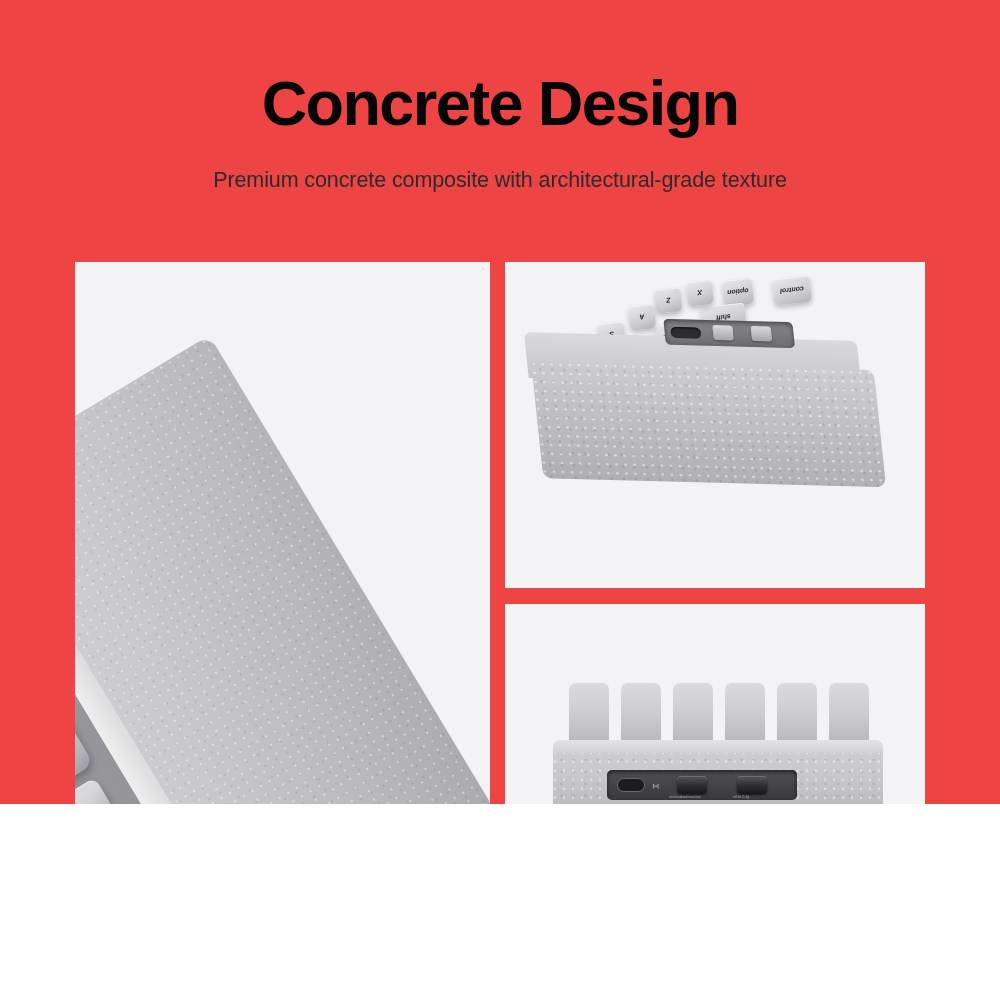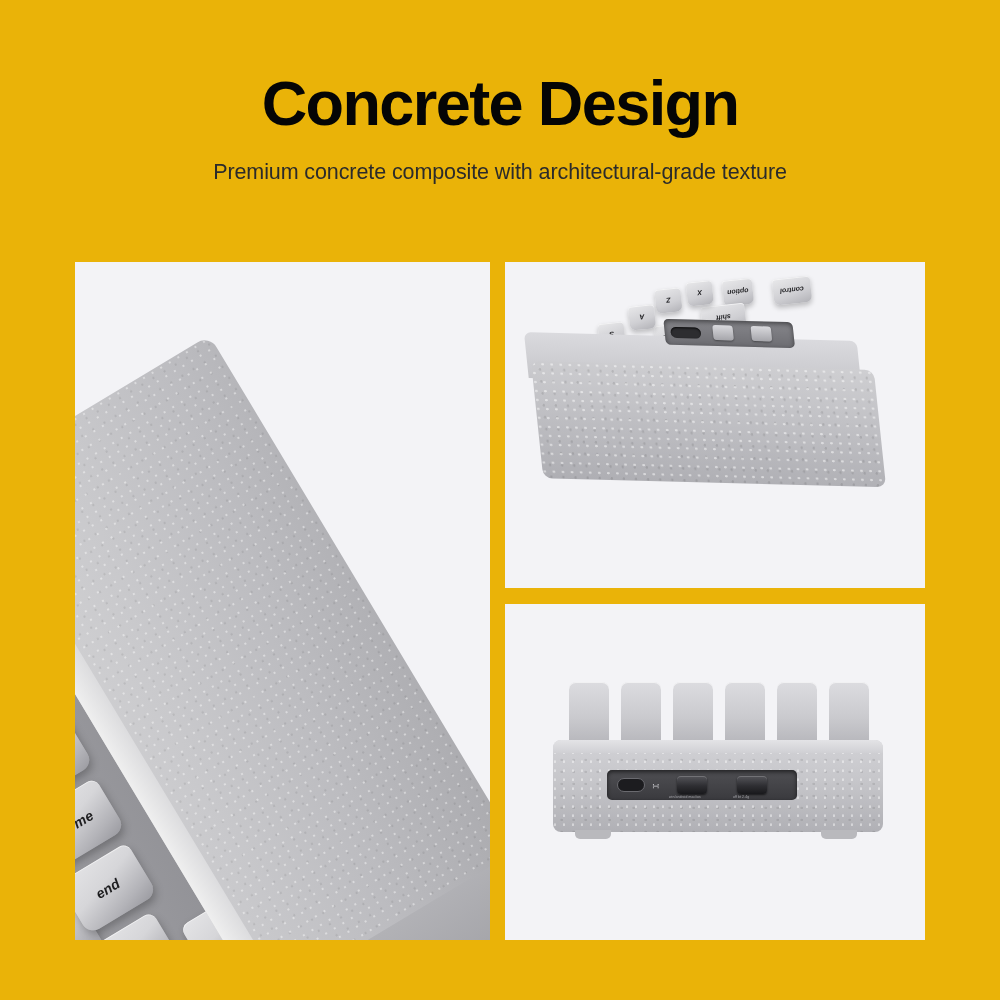--- a/index.html
+++ b/index.html
@@ -1,27 +1,27 @@
 <!DOCTYPE html>
 <html><head>
 <meta charset="utf-8">
 <style>
   * { margin:0; padding:0; box-sizing:border-box; }
   html,body{ width:1000px; height:1000px; background:#ffffff; }
   body{ font-family:"Liberation Sans", sans-serif; -webkit-font-smoothing:antialiased; }
 
-  .page{ position:relative; width:1000px; height:1000px; background:#eab308; overflow:hidden; }
+  .page{ position:relative; width:1000px; height:804px; background:#ef4444; overflow:hidden; }
 
   
   .header{ position:absolute; left:0; top:72px; width:1000px; text-align:center; }
   .title{
     font-size:63px; font-weight:700; letter-spacing:-1.6px;
     color:#050505; line-height:1.0;
   }
-  .sub{ margin-top:22px; }
+  .sub{ margin-top:30px; }
   .sub-line{
     font-size:21.5px; font-weight:400; color:#2b2b2b;
     line-height:1.42; letter-spacing:-0.1px;
   }
 
   
   .panel{
     position:absolute; background:#f3f3f6; overflow:hidden;
   }
   #panel-main { left:75px;  top:262px; width:415px; height:678px; }

